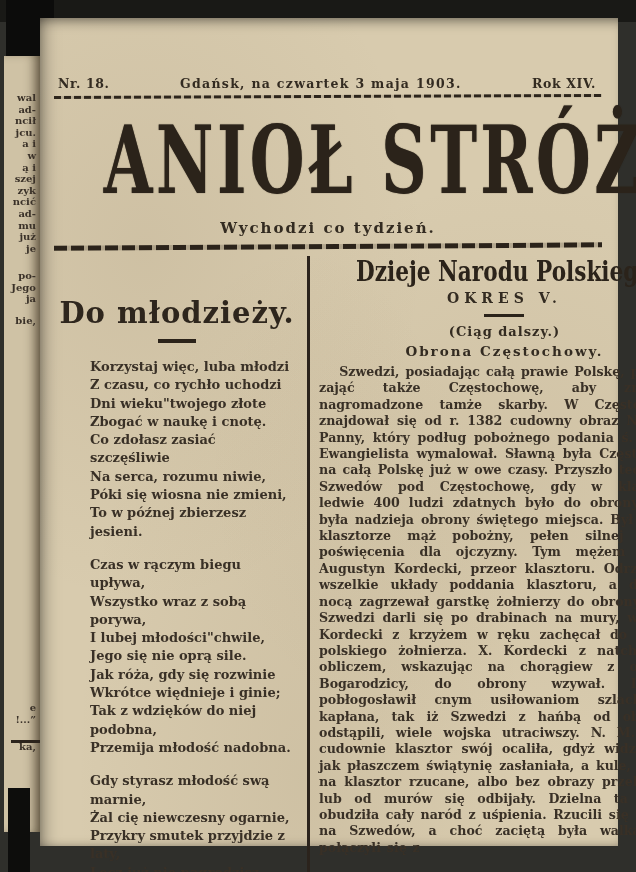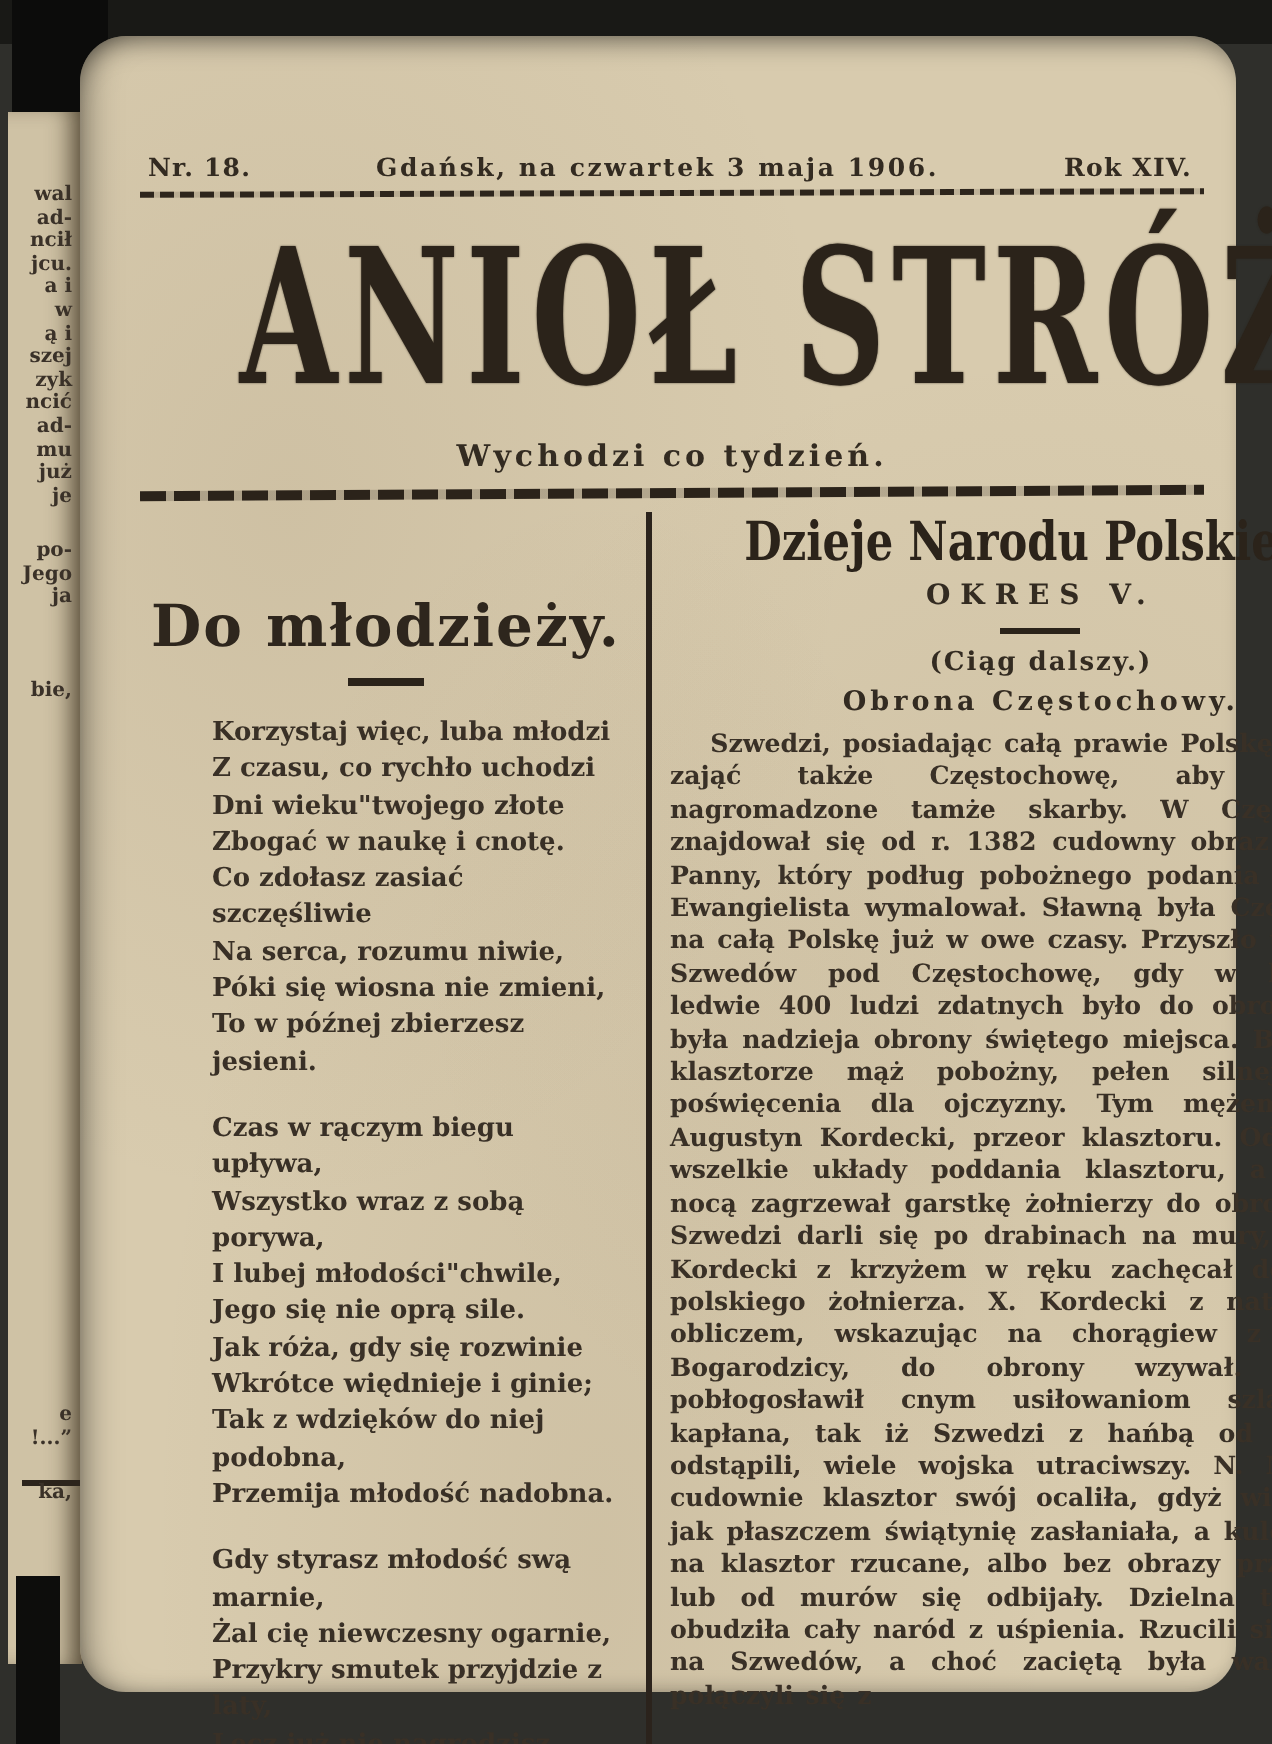--- a/index.html
+++ b/index.html
@@ -12,38 +12,37 @@
   .scan-top{position:absolute;left:0;top:0;width:636px;height:22px;background:#191916;}
   .clamp-top{position:absolute;left:6px;top:0;width:48px;height:62px;background:#0c0c0b;}
   .clamp-bottom{position:absolute;left:8px;top:788px;width:22px;height:84px;background:#0d0d0c;}
   .prev-page{
     position:absolute;left:4px;top:56px;width:37px;height:776px;
     background:#cfc2a5;
     box-shadow:inset -11px 0 12px -6px rgba(40,30,14,.75);
   }
   .frag{position:absolute;right:5px;text-align:right;font-size:10px;font-weight:bold;
     color:#3a3128;line-height:11.6px;white-space:pre-line;margin-left:19px;}
-  .frag-a{top:36px;} .frag-b{top:214px;} .frag-c{top:284px;}
+  .frag-a{top:36px;} .frag-b{top:214px;} .frag-c{top:259px;}
   .frag-d{top:646px;} .frag-e{top:685px;}
   .frag-rule{position:absolute;right:0;top:684px;width:30px;height:3px;background:#2c241c;}
   
   .page{
     position:absolute;left:40px;top:18px;width:578px;height:828px;box-sizing:border-box;
-    padding:58px 16px 0 30px;
+    padding:58px 16px 0 14px;
     background:#d8cbae;
     background-image:
       radial-gradient(ellipse at 18% 28%, rgba(120,100,70,.10), transparent 42%),
       radial-gradient(ellipse at 82% 55%, rgba(120,100,70,.08), transparent 46%),
       radial-gradient(ellipse at 45% 92%, rgba(110,90,60,.09), transparent 50%);
     box-shadow:
       inset 0 10px 14px -9px rgba(0,0,0,.55),
       inset 12px 0 18px -11px rgba(0,0,0,.5),
       inset 0 -7px 10px -8px rgba(0,0,0,.3);
     color:#332b21;
-    border-radius:23px;
   }
   
   .hdr{display:flex;justify-content:space-between;align-items:baseline;
     font-size:12.5px;font-weight:bold;letter-spacing:.6px;padding:0 6px 0 4px;}
   .hdr-date{letter-spacing:1.3px;}
   .rule-wavy{margin-top:4px;height:3px;
     background:repeating-linear-gradient(90deg,#2d251c 0 7px,rgba(45,37,28,.15) 7px 10px);
     transform:rotate(-.2deg);}
   
   .mast{height:100px;margin-top:12px;text-align:center;}
@@ -104,21 +103,21 @@
   <div class="frag frag-c">bie,</div>
   <div class="frag frag-d">e !...”</div>
   <div class="frag-rule"></div>
   <div class="frag frag-e">ka,</div>
 </div>
 
 <div class="page">
 
   <div class="hdr">
     <span class="hdr-no">Nr. 18.</span>
-    <span class="hdr-date">Gdańsk, na czwartek 3 maja 1906.</span>
+    <span class="hdr-date">Gdańsk, na czwartek 3 maja 1903.</span>
     <span class="hdr-vol">Rok XIV.</span>
   </div>
   <div class="rule-wavy"></div>
 
   <div class="mast">
     <span class="mast-inner">ANIOŁ STRÓŻ.</span>
   </div>
   <div class="frequency">Wychodzi co tydzień.</div>
   <div class="rule-thick"></div>
 

